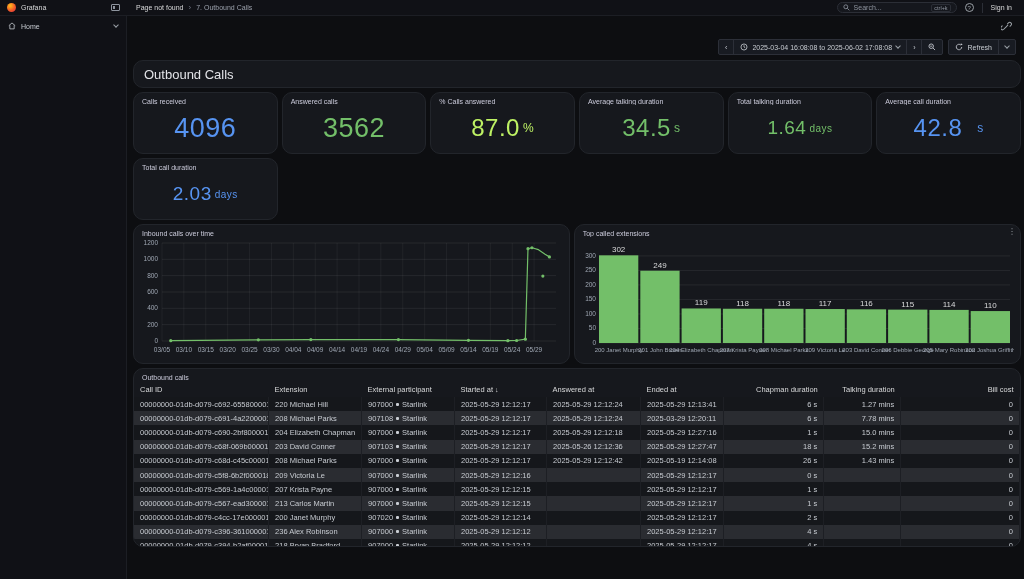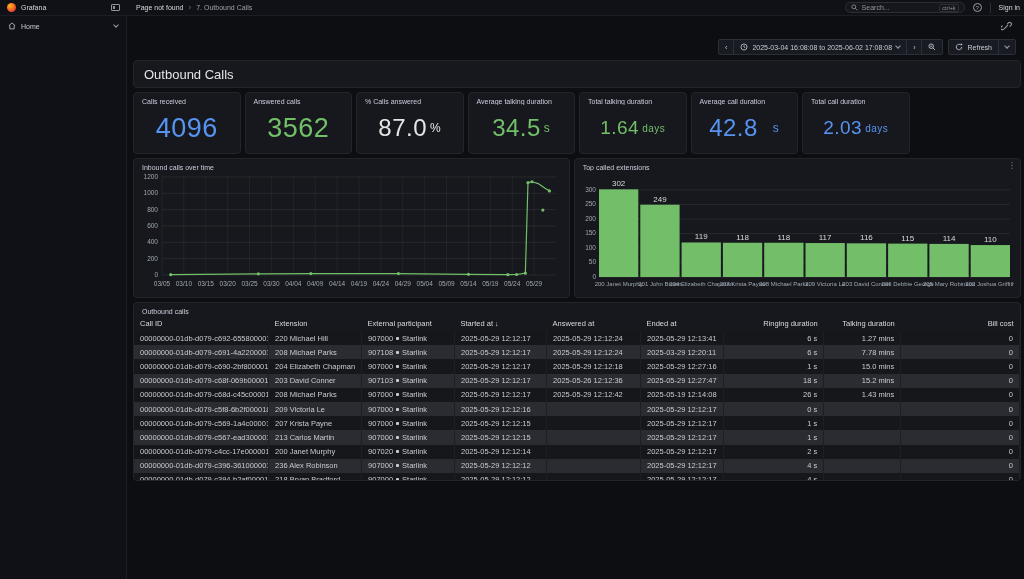--- a/index.html
+++ b/index.html
@@ -12,21 +12,21 @@
             display:flex; align-items:center; font-size:7px; }
   .topnav-left { width:127px; display:flex; align-items:center; gap:5px; padding:0 7px; flex:none; }
   .logo { width:9px; height:9px; border-radius:50%;
           background:radial-gradient(circle at 35% 30%, #fcae1e 10%, #f05a28 55%, #e02f44 95%); }
   .brand { color:#d8d9da; }
   .dock { margin-left:auto; width:9px; height:7px; border:1px solid #8e949e; border-radius:1px; position:relative; }
   .dock::after { content:""; position:absolute; left:1px; top:1px; bottom:1px; width:2px; background:#8e949e; }
   .crumbs { display:flex; align-items:center; gap:5px; padding-left:9px; color:#d8d9da; }
   .crumb-sep { color:#6e7380; font-size:8px; }
   .crumb-dim { color:#9aa0ab; }
-  .topnav-right { margin-left:auto; display:flex; align-items:center; gap:8px; padding-right:4px; }
+  .topnav-right { margin-left:auto; display:flex; align-items:center; gap:8px; padding-right:12px; }
   .searchbox { width:120px; height:11px; background:#15171d; border:1px solid #2b2e36; border-radius:6px;
                display:flex; align-items:center; gap:4px; padding:0 5px; color:#8e949e; }
   .searchbox input { flex:1; background:transparent; border:none; outline:none; color:#c7cbd1;
                      font-size:7px; font-family:inherit; width:60px; }
   .searchbox input::placeholder { color:#8e949e; }
   .kbd { font-size:5.5px; color:#8e949e; border:1px solid #2b2e36; border-radius:2px; padding:0 2px; }
   .helpcircle { width:9px; height:9px; border:1px solid #9aa0a6; border-radius:50%; color:#9aa0a6;
                 font-size:6px; display:flex; align-items:center; justify-content:center; }
   .navdiv { width:1px; height:10px; background:#2b2e36; }
   .signin { color:#d8d9da; }
@@ -41,26 +41,26 @@
   .main { flex:1; display:flex; flex-direction:column; background:#0d0e11; min-width:0; }
   .main-header { height:20px; display:flex; align-items:center; justify-content:flex-end; padding-right:12px; }
   .toolbar { height:22px; display:flex; align-items:center; justify-content:flex-end; gap:5px; padding-right:8px; }
   .btn-group { display:flex; align-items:stretch; height:16px; background:#181b22; border:1px solid #2c2f38;
                border-radius:2px; overflow:hidden; font-size:7px; color:#c7cbd1; }
   .btn-seg { display:flex; align-items:center; gap:4px; padding:0 6px; border-right:1px solid #2c2f38; cursor:pointer; }
   .btn-seg:last-child { border-right:none; }
   .canvas { padding:2px 3px 0 6px; }
 
   
-  .panel { background:#16181d; border:1px solid #22252b; border-radius:4px; }
+  .panel { background:#16181d; border:1px solid #22252b; border-radius:10px; }
   .rowpanel { height:28px; display:flex; align-items:center; padding:0 10px; margin-bottom:4px; }
   .dash-title { font-size:13px; font-weight:500; color:#e3e4e8; }
   .panel-title { font-size:7px; color:#ccccdc; padding:5px 8px 0; white-space:nowrap; overflow:hidden; }
 
-  .statrow { display:grid; grid-template-columns:repeat(8,1fr); gap:4px; margin-bottom:4px; }
+  .statrow { display:grid; grid-template-columns:repeat(6,1fr); gap:4px; margin-bottom:4px; }
   .stat { height:62px; position:relative; }
   .stat-value { position:absolute; left:0; right:0; top:14px; bottom:4px; display:flex;
                 align-items:center; justify-content:center; font-weight:500; letter-spacing:.5px; }
   .stat-unit { font-weight:500; margin-left:3px; }
 
   .charts { display:grid; grid-template-columns:49.4fr 50.6fr; gap:4px; margin-bottom:4px; }
   .chart-panel { height:140px; position:relative; }
   .kebab { position:absolute; top:3px; right:4px; font-size:8px; color:#9aa0a6; cursor:pointer; line-height:8px; }
 
   
@@ -185,21 +185,21 @@
             </div>
           </div>
           <div class="panel stat">
             <div class="panel-title">Answered calls</div>
             <div class="stat-value" style="color: rgb(115, 191, 105);">
               <span style="font-size: 27px;">3562</span>
             </div>
           </div>
           <div class="panel stat">
             <div class="panel-title">% Calls answered</div>
-            <div class="stat-value" style="color: #e5e5e5;">
+            <div class="stat-value" style="color: #bef264;">
               <span style="font-size: 24px;">87.0</span>
               <span class="stat-unit" style="font-size: 12px;">%</span>
             </div>
           </div>
           <div class="panel stat">
             <div class="panel-title">Average talking duration</div>
             <div class="stat-value" style="color: rgb(115, 191, 105);">
               <span style="font-size: 24px;">34.5</span>
               <span class="stat-unit" style="font-size: 12px;">s</span>
             </div>
@@ -363,21 +363,21 @@
               <col style="width:13.4%">
           </colgroup>
           <thead>
               <tr id="theadrow">
                 <th>Call ID</th>
                 <th>Extension</th>
                 <th>External participant</th>
                 <th>Started at<span class="sort-arrow"> ↓</span></th>
                 <th>Answered at</th>
                 <th>Ended at</th>
-                <th class="al-r">Ringing duration</th>
+                <th class="al-r">Chapman duration</th>
                 <th class="al-r">Talking duration</th>
                 <th class="al-r">Bill cost</th>
               </tr>
             </thead>
           <tbody id="tbody">
               <tr>
                 <td>00000000-01db-d079-c692-65580000182f</td>
                 <td>220 Michael Hill</td>
                 <td>907000<span class="dot"></span>Starlink</td>
                 <td>2025-05-29 12:12:17</td>

